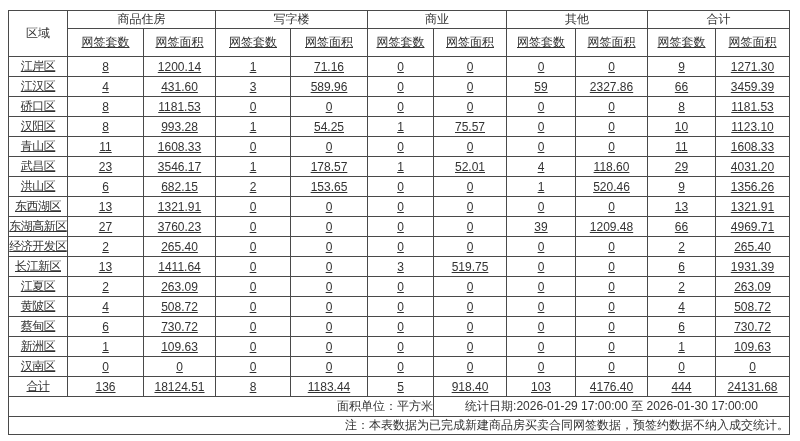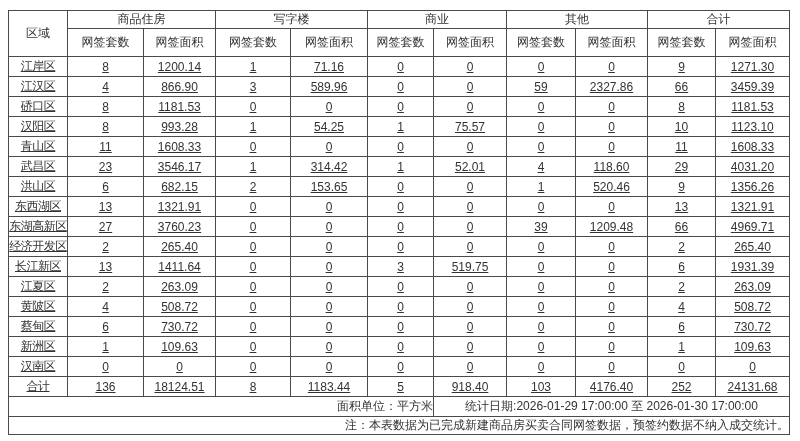--- a/index.html
+++ b/index.html
@@ -27,21 +27,21 @@
   table.stats th, table.stats td {
     border: 1px solid #4a4a4a;
     padding: 0;
     text-align: center;
     vertical-align: middle;
     font-weight: normal;
     white-space: nowrap;
     overflow: hidden;
   }
   tr.group-row    { height: 18px; }
-  tr.sub-row      { height: 28px; }
+  tr.sub-row      { height: 28px; text-decoration: underline; }
   tbody tr        { height: 20px; text-decoration: underline; }
   tfoot tr.meta-row { height: 20px; }
   tfoot tr.note-row { height: 17px; }
   td.region-cell  { overflow: visible; letter-spacing: -0.5px; }
   tfoot td.left   { text-align: right; padding-left: 3px; }
 </style>
 </head>
 <body>
 
 <div class="page">
@@ -91,21 +91,21 @@
           <td>0</td>
           <td>0</td>
           <td>0</td>
           <td>0</td>
           <td>9</td>
           <td>1271.30</td>
         </tr>
         <tr>
           <td class="region-cell">江汉区</td>
           <td>4</td>
-          <td>866.90</td>
+          <td>431.60</td>
           <td>3</td>
           <td>589.96</td>
           <td>0</td>
           <td>0</td>
           <td>59</td>
           <td>2327.86</td>
           <td>66</td>
           <td>3459.39</td>
         </tr>
         <tr>
@@ -145,21 +145,21 @@
           <td>0</td>
           <td>0</td>
           <td>11</td>
           <td>1608.33</td>
         </tr>
         <tr>
           <td class="region-cell">武昌区</td>
           <td>23</td>
           <td>3546.17</td>
           <td>1</td>
-          <td>314.42</td>
+          <td>178.57</td>
           <td>1</td>
           <td>52.01</td>
           <td>4</td>
           <td>118.60</td>
           <td>29</td>
           <td>4031.20</td>
         </tr>
         <tr>
           <td class="region-cell">洪山区</td>
           <td>6</td>
@@ -293,21 +293,21 @@
         <tr>
           <td class="region-cell">合计</td>
           <td>136</td>
           <td>18124.51</td>
           <td>8</td>
           <td>1183.44</td>
           <td>5</td>
           <td>918.40</td>
           <td>103</td>
           <td>4176.40</td>
-          <td>252</td>
+          <td>444</td>
           <td>24131.68</td>
         </tr>
       </tbody>
     <tfoot>
       <tr class="meta-row">
         <td colspan="6" class="left">面积单位：平方米</td>
         <td colspan="5">统计日期:2026-01-29 17:00:00 至 2026-01-30 17:00:00</td>
       </tr>
       <tr class="note-row">
         <td colspan="11" class="left">注：本表数据为已完成新建商品房买卖合同网签数据，预签约数据不纳入成交统计。</td>

